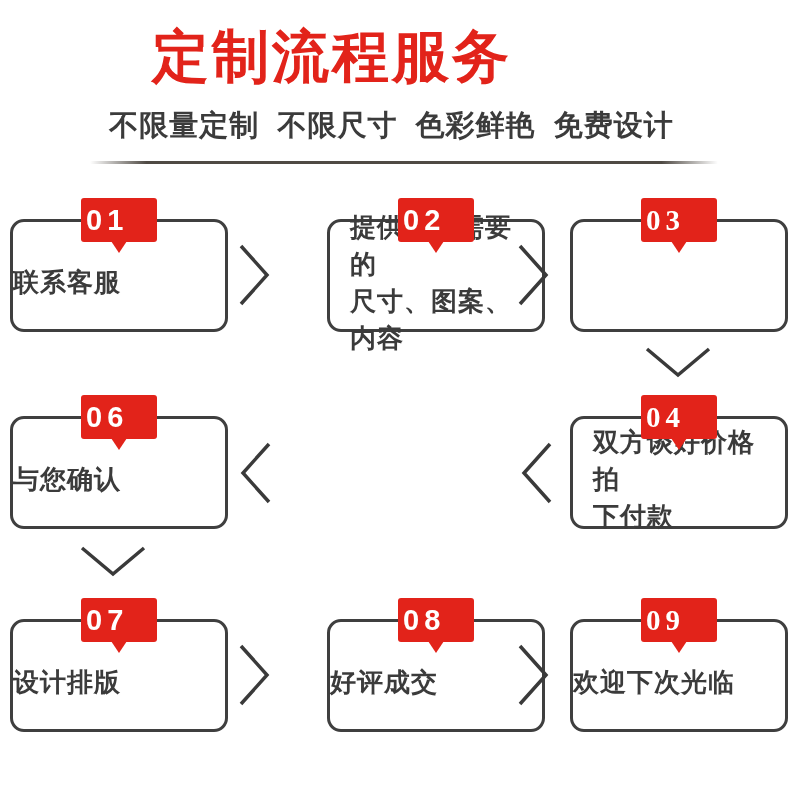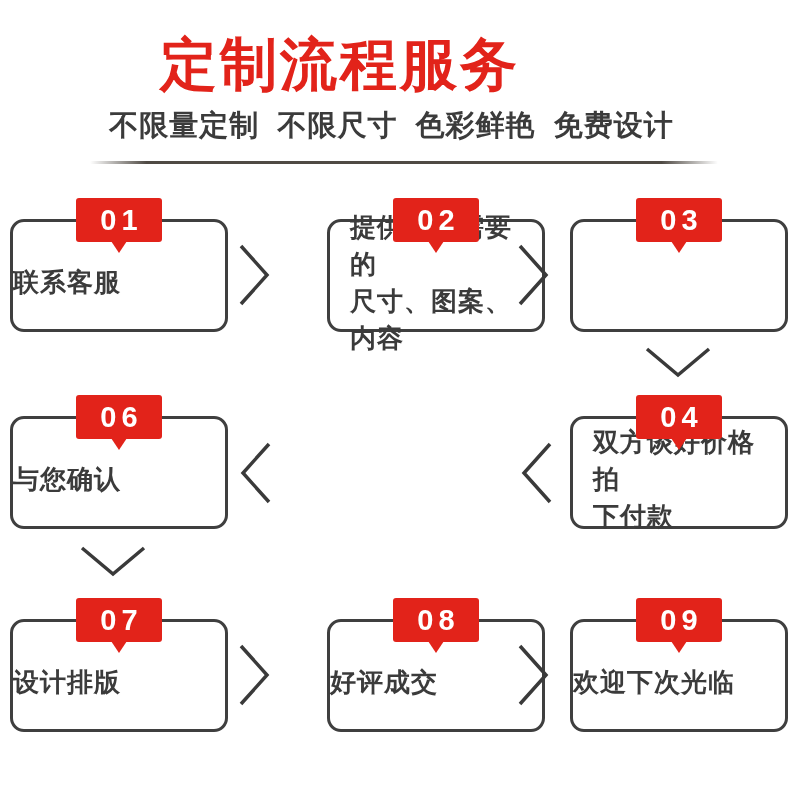--- a/index.html
+++ b/index.html
@@ -18,21 +18,21 @@
     font-family:"Liberation Sans","DejaVu Sans",sans-serif;
     overflow:hidden;
   }
   .canvas{position:relative;width:800px;height:800px;}
 
   .title{
     position:absolute;top:22px;left:0;width:664px;
     text-align:center;
     font-size:57px;font-weight:900;letter-spacing:3px;
     color:var(--accent-red);
-    margin:8px;line-height:1.2;
+    margin:0;line-height:1.2;
   }
   .subtitle{
     position:absolute;top:106px;left:0;width:783px;
     text-align:center;
     font-size:29px;font-weight:700;letter-spacing:1px;
     color:var(--text);
     white-space:pre;
   }
   .divider{
     position:absolute;top:161px;left:90px;width:628px;height:3px;
@@ -42,29 +42,29 @@
 
   
   .box{
     position:absolute;width:218px;height:113px;
     border:3px solid var(--border);
     border-radius:14px;
     background:var(--background);
     display:flex;flex-direction:column;justify-content:center;
     padding-top:14px;
   }
-  .c1{left:10px;} .c2{left:288px;margin-left:39px;} .c3{left:570px;}
+  .c1{left:10px;} .c2{left:288px;margin-left:39px;} .c3{left:570px;font-family:Liberation Serif, serif;}
   .r1{top:219px;} .r2{top:416px;} .r3{top:619px;}
 
   .badge{
     position:absolute;top:-24px;left:50%;transform:translateX(-50%);
-    width:86px;height:44px;
+    width:76px;height:44px;
     background:var(--accent-red);
     border-radius:3px;
-    display:flex;align-items:center;justify-content:center;
+    display:flex;align-items:center;justify-content:flex-start;
   }
   .badge-num{
     color:var(--badge-text);
     font-size:29px;font-weight:600;letter-spacing:5px;
     padding-left:5px;
   }
   .badge-pointer{
     position:absolute;top:43px;left:50%;transform:translateX(-50%);
     width:0;height:0;
     border-left:8px solid transparent;

